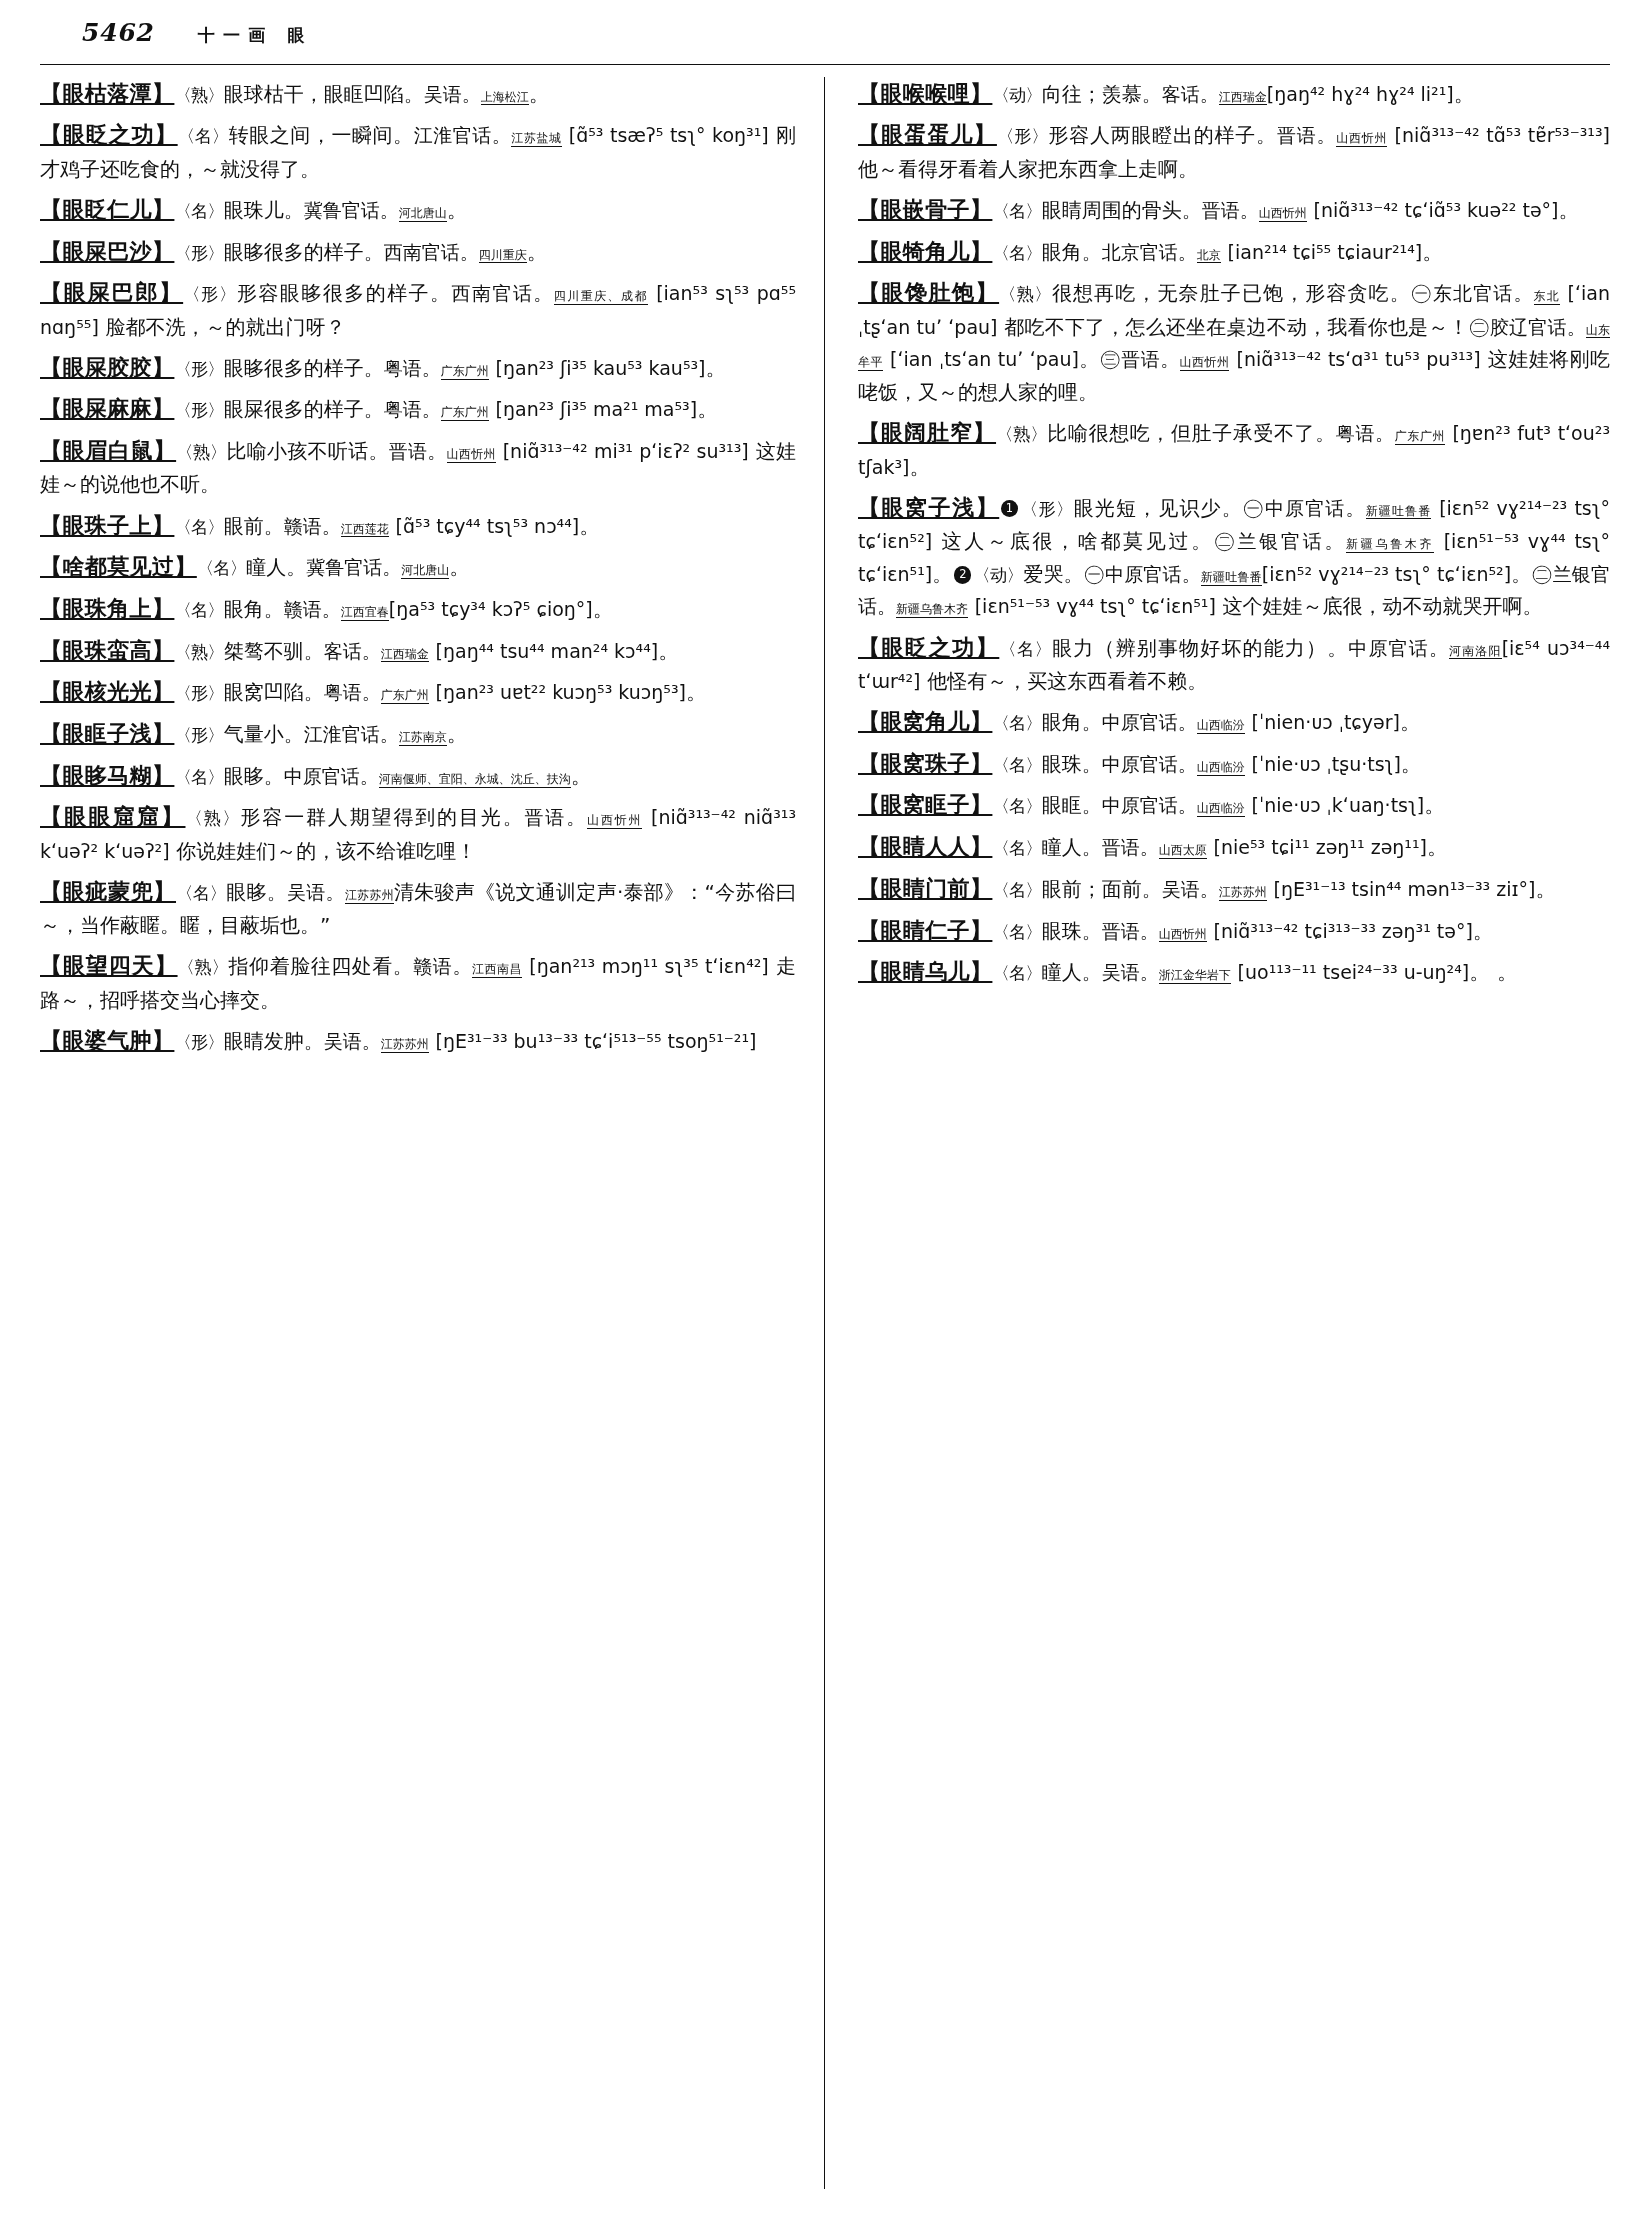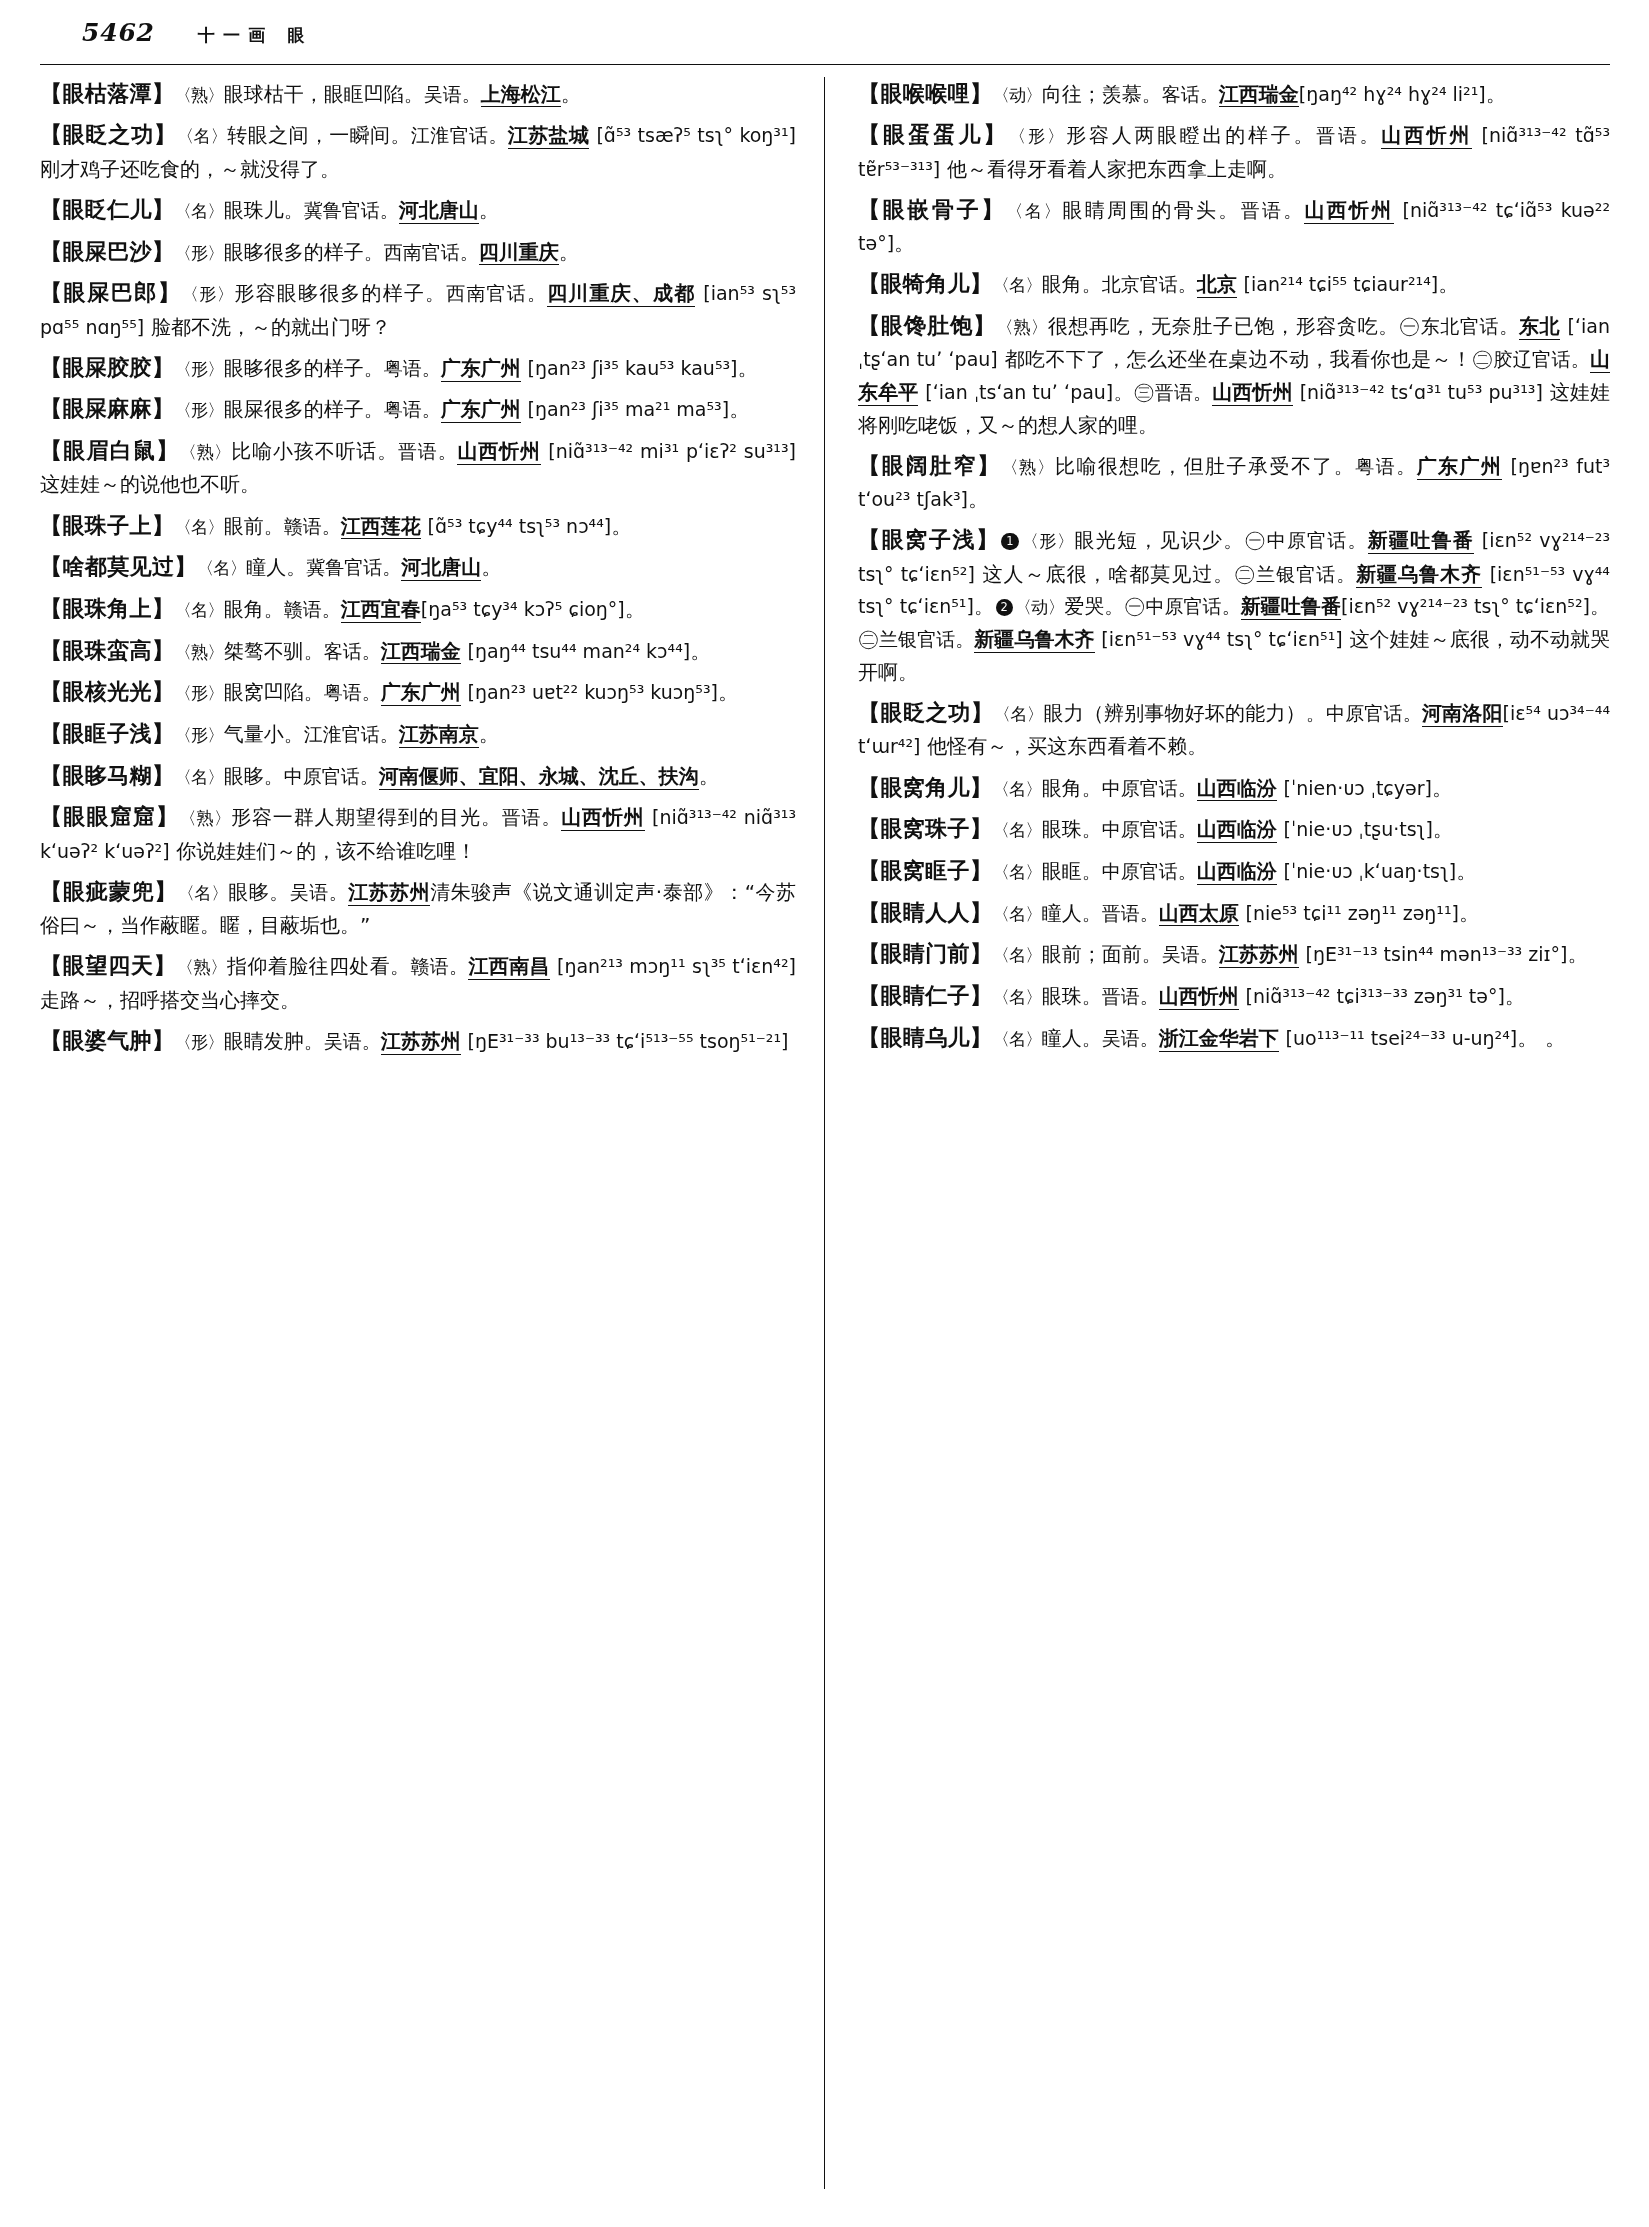--- a/index.html
+++ b/index.html
@@ -69,36 +69,36 @@
     font-size: 21px;
     line-height: 1.56;
     margin-bottom: 7.4px;
     text-align: justify;
     text-justify: inter-character;
   }
   .entry .head {
     font-weight: bold;
     font-size: 22px;
     letter-spacing: 0.4px;
+    text-decoration: underline;
   }
   .entry .pos {
     font-size: 17.3px;
     letter-spacing: -0.8px;
   }
   .entry .gloss {
     font-size: 20px;
   }
   .entry .dialect {
     font-size: 19px;
   }
   .entry .place {
-    font-size: 20px;
+    font-size: 12px;
     border-bottom: 1.6px solid #111;
     padding-bottom: 0.8px;
-    font-weight: bold;
   }
   .entry .ipa {
     font-family: "DejaVu Sans", sans-serif;
     font-size: 19px;
   }
   .entry .num {
     display: inline-block;
     width: 17.3px;
     height: 17.3px;
     line-height: 17.3px;

